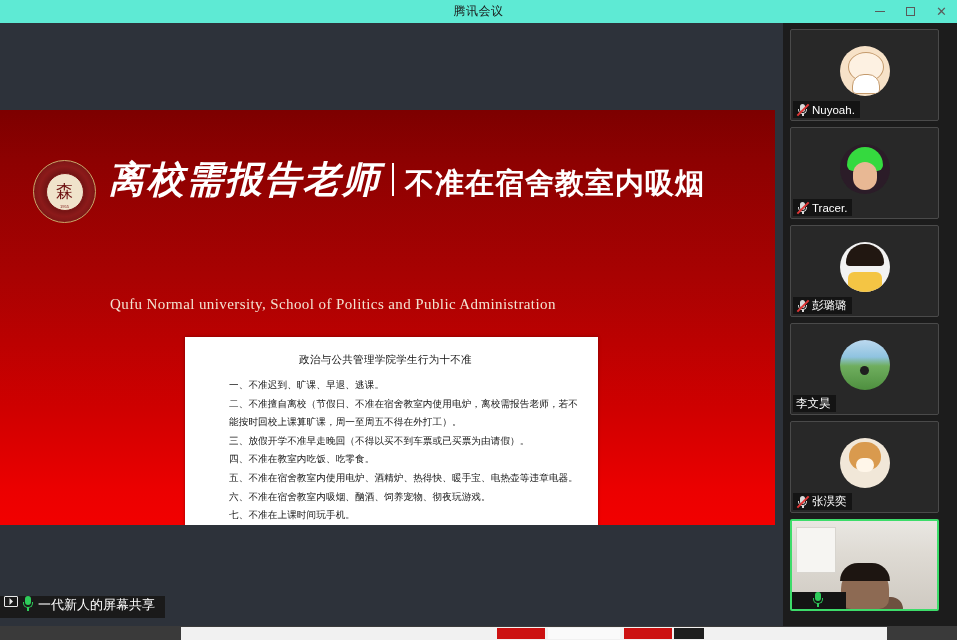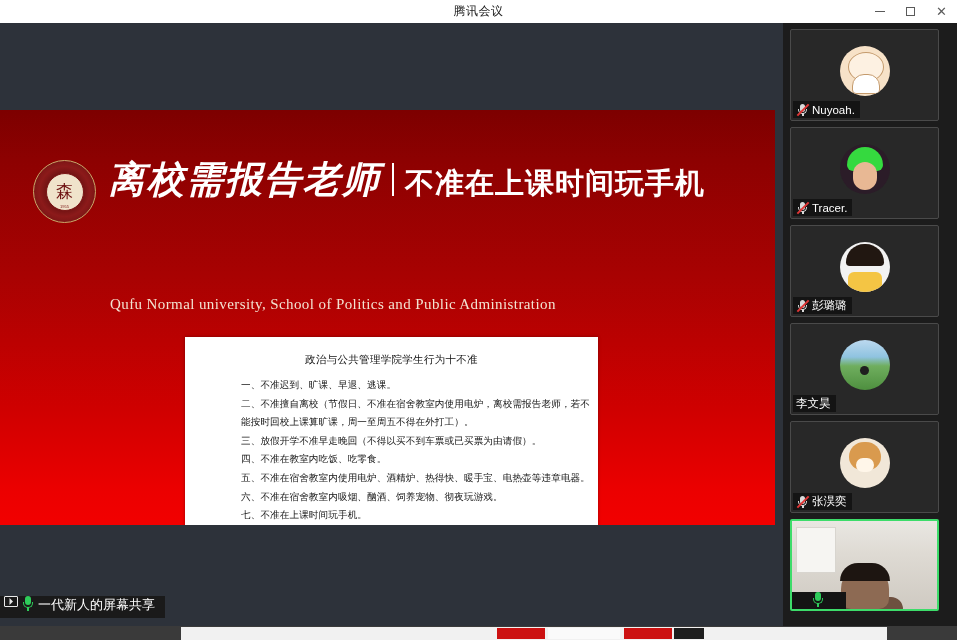--- a/index.html
+++ b/index.html
@@ -6,21 +6,21 @@
   html, body {
     width: 957px; height: 640px;
     overflow: hidden;
     font-family: "Liberation Sans", "DejaVu Sans", sans-serif;
     background: #1e1e1e;
   }
 
   
   .titlebar {
     position: absolute; left: 0; top: 0; width: 957px; height: 23px;
-    background: #ffffff;
+    background: #5eead4;
     display: flex; align-items: center; justify-content: center;
   }
   .titlebar-title {
     font-size: 12px; color: #1a1a1a; letter-spacing: .5px;
   }
   .win-controls {
     position: absolute; right: 0; top: 0; height: 23px;
     display: flex; align-items: center;
   }
   .win-btn {
@@ -97,21 +97,21 @@
     font-family: Liberation Serif, serif;
     font-size: 15px; color: #f3e3d2; letter-spacing: .4px;
   }
 
   
   .doc {
     position: absolute; left: 185px; top: 227px;
     width: 413px; height: 288px;
     background: #ffffff;
     box-shadow: 0 0 3px rgba(0,0,0,.35);
-    padding: 16px 20px 10px 20px;
+    padding: 16px 20px 10px 8px;
     overflow: hidden;
   }
   .doc-title {
     text-align: center; font-size: 10.5px; color: #111;
     margin-bottom: 9px; letter-spacing: .3px;
   }
   .doc-line {
     font-size: 9.6px; color: #141414; line-height: 18.6px;
     white-space: nowrap; letter-spacing: .1px; margin-left: 36px;
   }
@@ -306,21 +306,21 @@
     <div class="emblem">
       <div class="emblem-inner">
         <span class="emblem-mark">森</span>
         <span class="emblem-year">1955</span>
       </div>
     </div>
 
     <div class="banner-title-row">
       <span class="uni-name">离校需报告老师</span>
       <span class="title-divider"></span>
-      <span class="college-name">不准在上课时间玩手机</span>
+      <span class="college-name">不准在宿舍教室内吸烟</span>
     </div>
 
     <div class="banner-sub">Qufu Normal university, School of Politics and Public Administration</div>
 
     <div class="doc">
       <div class="doc-title">政治与公共管理学院学生行为十不准</div>
       <div class="doc-line">一、不准迟到、旷课、早退、逃课。</div>
       <div class="doc-line">二、不准擅自离校（节假日、不准在宿舍教室内使用电炉，离校需报告老师，若不</div>
       <div class="doc-line">能按时回校上课算旷课，周一至周五不得在外打工）。</div>
       <div class="doc-line">三、放假开学不准早走晚回（不得以买不到车票或已买票为由请假）。</div>

